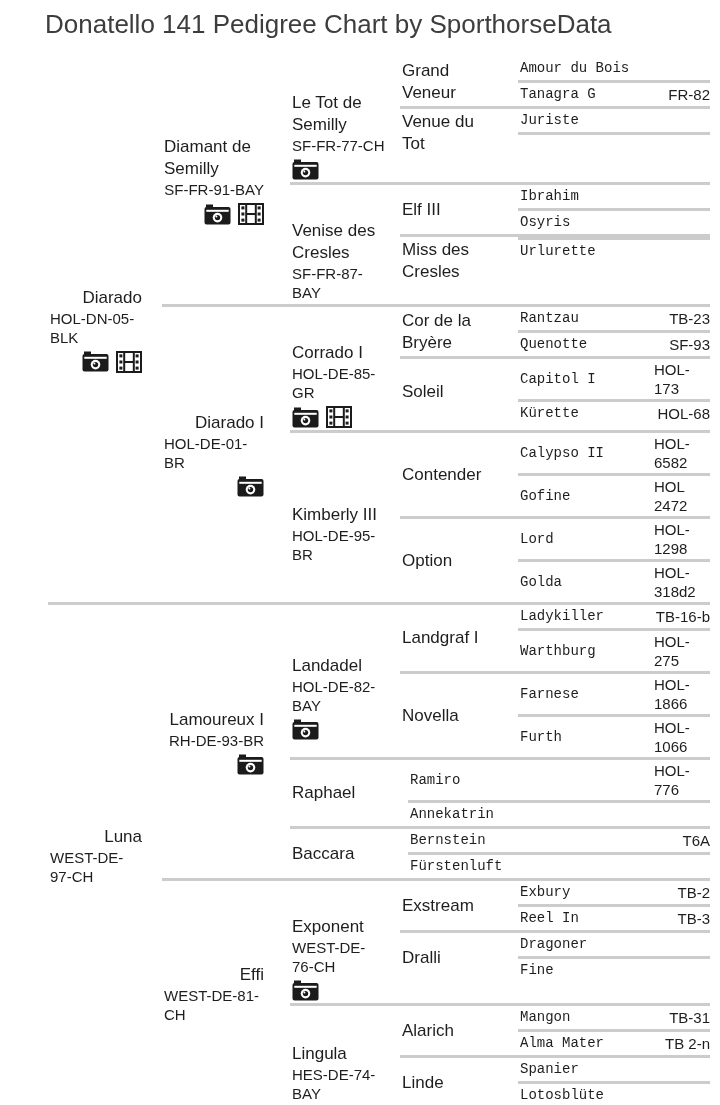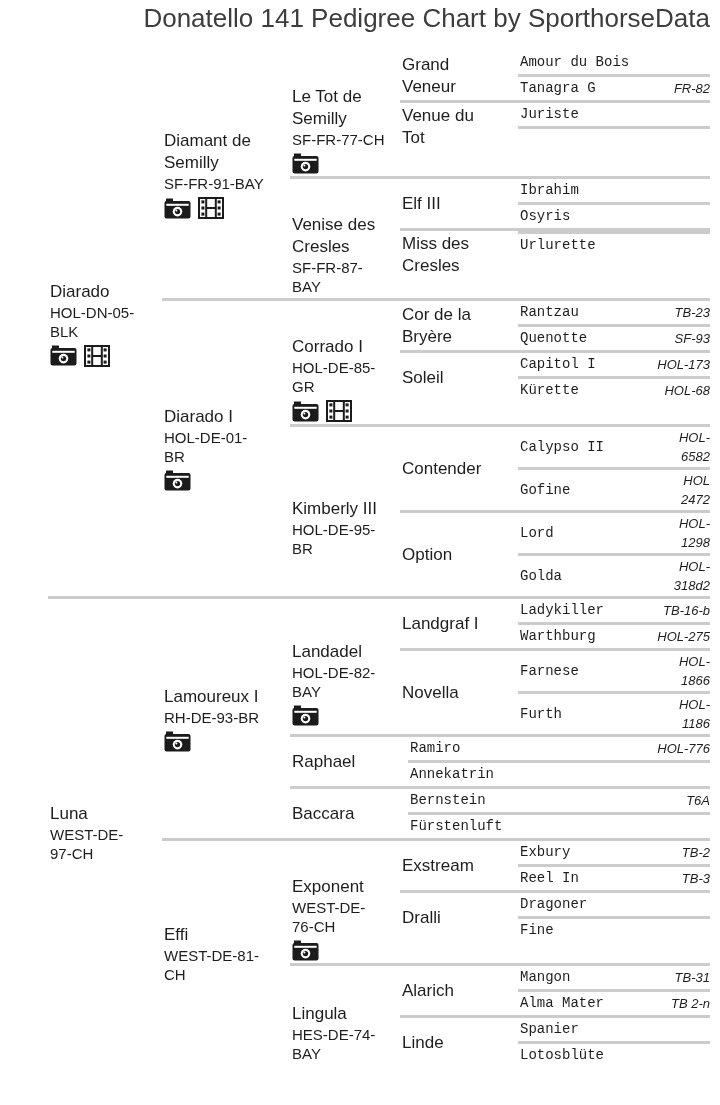--- a/index.html
+++ b/index.html
@@ -2,42 +2,42 @@
 <html><head>
 <meta charset="utf-8">
 <style>
   html,body{margin:0;padding:0;}
   body{
     width:720px;height:1105px;overflow:hidden;background:#ffffff;
     color:#1e1e1e;font-family:"Liberation Sans", sans-serif;
   }
   .title{
     font-size:26px;line-height:32px;font-weight:400;color:#3d3d3d;
-    margin:2px 10px 0 45px;white-space:nowrap;text-align:right;
+    margin:8px 10px 0 45px;white-space:nowrap;
   }
   .tree{margin:17px 10px 0 48px;display:flex;flex-direction:column;}
   .row{display:flex;align-items:stretch;min-width:0;}
   .kids{flex:1 1 auto;display:flex;flex-direction:column;min-width:0;}
   .cell{
     display:flex;flex-direction:column;justify-content:center;align-items:flex-start;
     box-sizing:border-box;flex:0 0 auto;
   }
-  .g1{width:114px;padding:2px 20px 2px 2px;}
-  .g2{width:128px;padding:2px 26px 2px 2px;}
+  .g1{width:114px;padding:2px 20px 2px 2px;align-items:flex-end;}
+  .g2{width:128px;padding:2px 26px 2px 2px;align-items:flex-end;}
   .g3{width:110px;padding:2px 14px 2px 2px;margin-top:33px;}
   .g4{width:118px;padding:2px 28px 2px 2px;}
   .hname{font-size:17px;line-height:22px;}
   .hcode{font-size:15px;line-height:19px;}
   .icons{display:flex;gap:7px;margin-top:4px;align-items:center;}
   .icn{display:inline-flex;line-height:0;}
   .leaf{display:flex;align-items:center;min-height:21px;padding:1px 0 1px 2px;}
   .lname{font-size:14px;line-height:21px;max-width:112px;font-family:Liberation Mono, monospace;}
   .lcode{
-    margin-left:auto;font-size:13px;line-height:19px;text-align:right;
-    max-width:56px;padding-left:4px;flex:0 0 auto;font-style:italic;
+    margin-left:auto;font-size:15px;line-height:19px;text-align:left;
+    max-width:56px;padding-left:4px;flex:0 0 auto;
   }
   .hr{height:3px;background:#cccccc;flex:0 0 auto;}
 </style>
 </head>
 <body>
 
 <h1 class="title">Donatello 141 Pedigree Chart by SporthorseData</h1>
 
 <div class="tree" id="tree">
     <div class="row">
@@ -390,21 +390,21 @@
                     <div class="hname">Novella</div>
                   </div>
                   <div class="kids">
                     <div class="leaf">
                       <div class="lname">Farnese</div>
                       <div class="lcode">HOL-1866</div>
                     </div>
                     <div class="hr"></div>
                     <div class="leaf">
                       <div class="lname">Furth</div>
-                      <div class="lcode">HOL-1186</div>
+                      <div class="lcode">HOL-1066</div>
                     </div>
                   </div>
                 </div>
               </div>
             </div>
             <div class="hr"></div>
             <div class="row">
               <div class="kids">
                 <div class="row">
                   <div class="cell g4">

